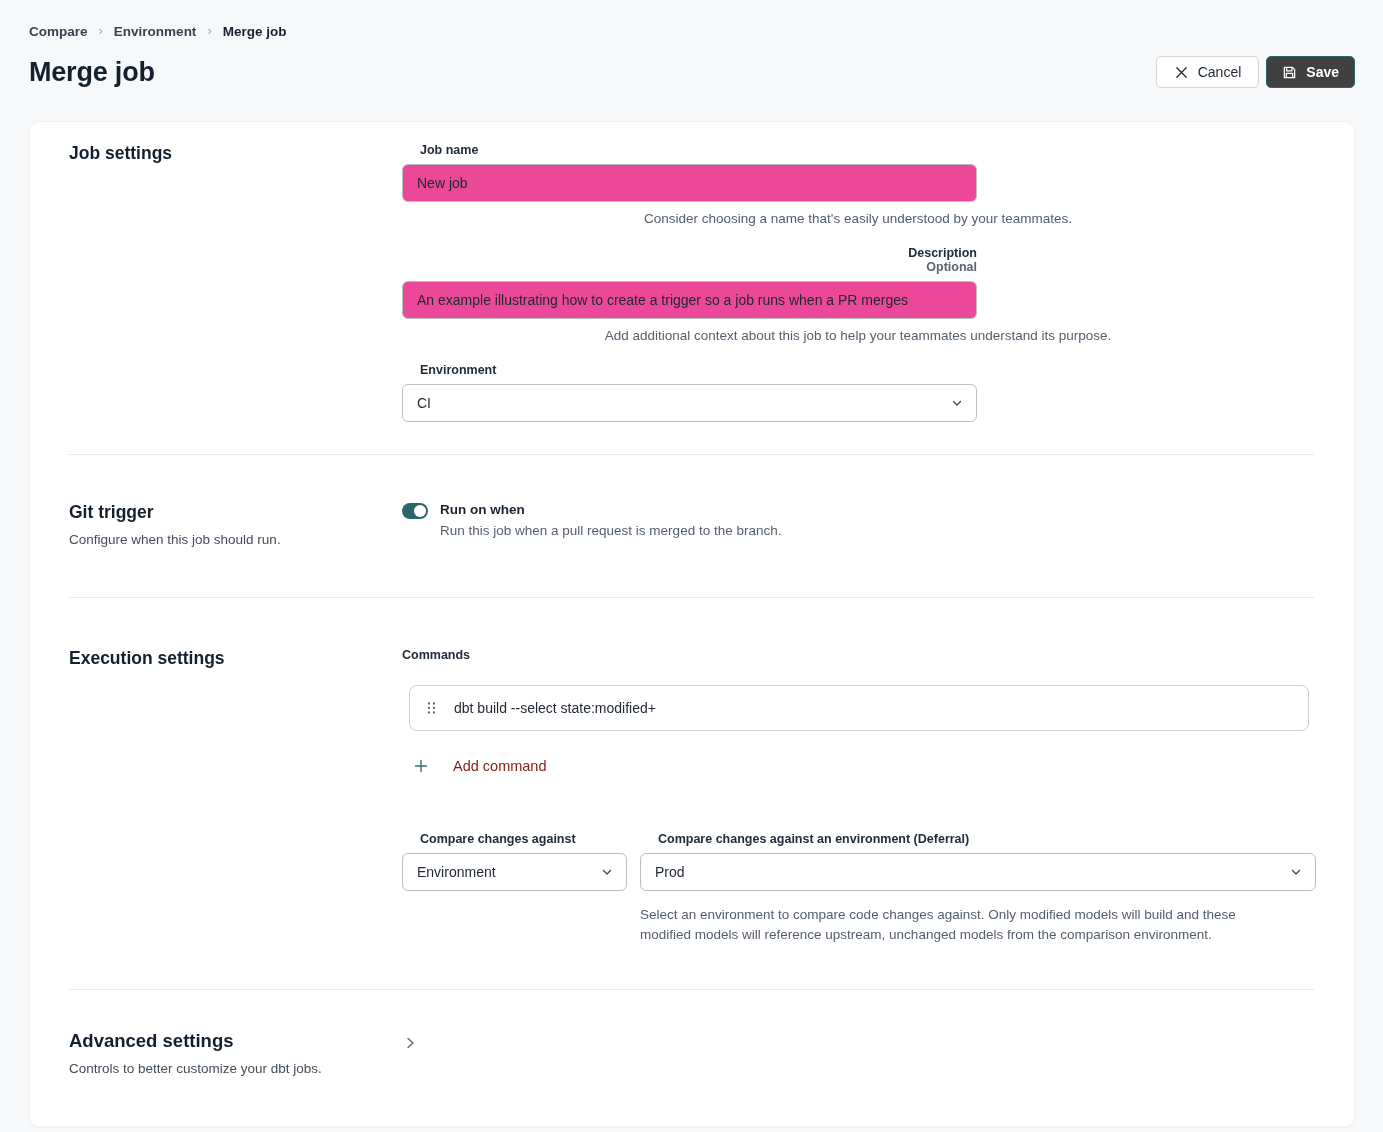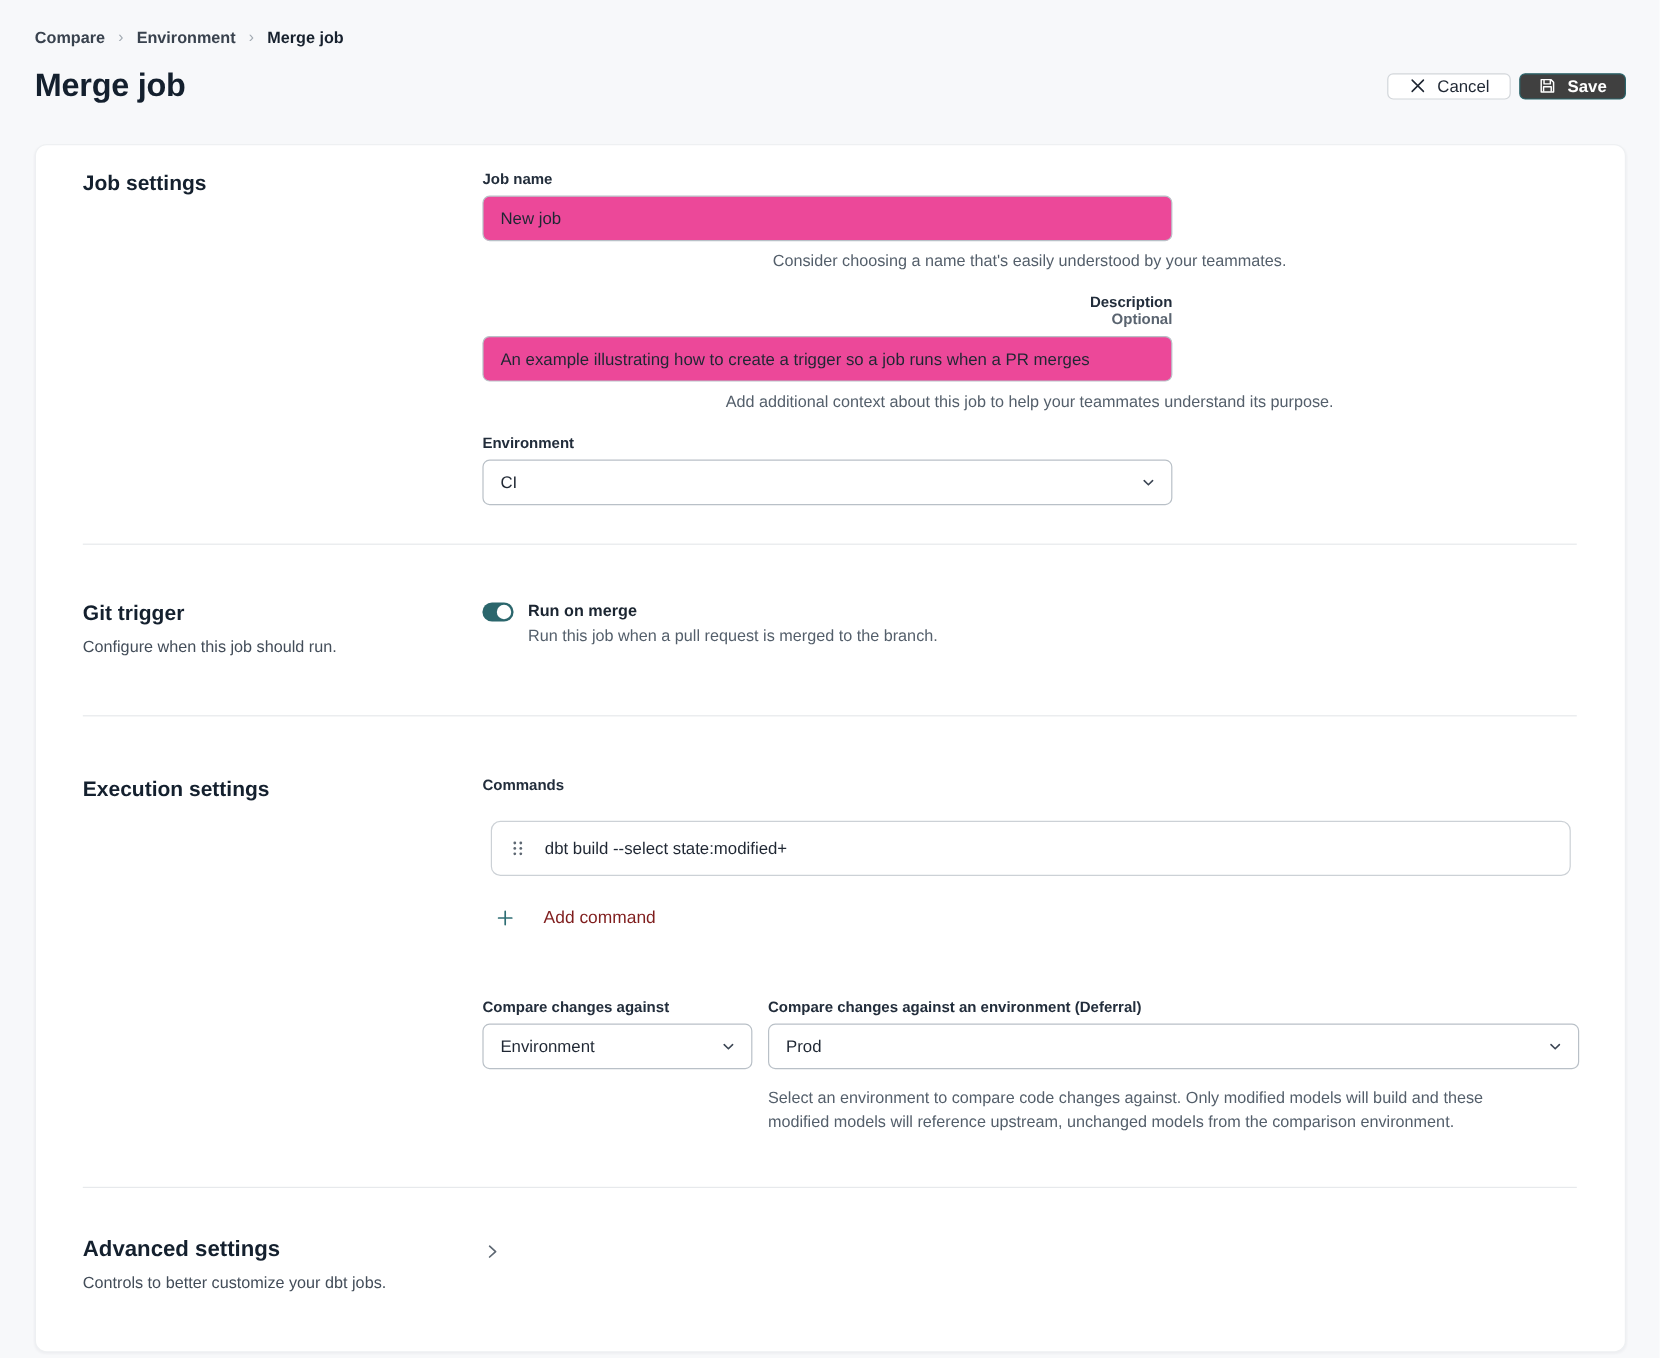--- a/index.html
+++ b/index.html
@@ -15,21 +15,21 @@
   
   .page-header { padding: 24px 28px 0 29px; }
   .breadcrumb { display: flex; align-items: center; gap: 11px; font-size: 13.5px; font-weight: 600; color: #39424e; }
   .breadcrumb .crumb { cursor: pointer; }
   .breadcrumb .sep { color: #a2aab2; font-size: 13px; font-weight: 400; transform: translateY(-1px); }
   .breadcrumb .crumb.current { color: #17212e; font-weight: 700; }
 
   .title-row { display: flex; justify-content: space-between; align-items: center; margin-top: 17px; }
   .page-title { font-size: 27px; font-weight: 700; color: #14202e; margin: 0; letter-spacing: -0.2px; }
   .header-actions { display: flex; gap: 7px; }
-  .btn { height: 22px; display: inline-flex; align-items: center; gap: 9px; border-radius: 5px; font-size: 14px; cursor: pointer; font-family: inherit; }
+  .btn { height: 32px; display: inline-flex; align-items: center; gap: 9px; border-radius: 5px; font-size: 14px; cursor: pointer; font-family: inherit; }
   .btn-cancel { background: #ffffff; border: 1px solid #d2d6da; color: #1f2733; padding: 0 17px; font-weight: 400; }
   .btn-save { background: #404040; border: 1px solid #2b666c; color: #ffffff; padding: 0 15px; font-weight: 600; }
 
   
   .card {
     margin: 33px 28px 0 29px;
     background: #ffffff;
     border: 1px solid #eef0f2;
     border-radius: 10px;
     box-shadow: 0 1px 2px rgba(16,24,40,.04);
@@ -38,21 +38,21 @@
   .section { display: flex; padding: 0 40px 0 39px; }
   .section-left { width: 333px; flex-shrink: 0; }
   .section-right { flex: 1; min-width: 0; }
   .section-heading { font-size: 17.5px; font-weight: 700; color: #14202e; margin: 0; }
   .section-subheading { font-size: 13.5px; color: #434d59; margin-top: 9px; }
   .divider { border: none; border-top: 1px solid #e7e9ec; margin: 0 40px 0 39px; }
 
   
   .field { margin-bottom: 20px; }
   .field:last-child { margin-bottom: 0; }
-  .field-label { font-size: 12.5px; font-weight: 700; color: #222d3b; margin-bottom: 7px; }
+  .field-label { font-size: 12.5px; font-weight: 700; color: #222d3b; margin-bottom: 7px; margin-left: 18px; }
   .label-row { display: flex; justify-content: space-between; align-items: flex-end; width: 575px; margin-bottom: 7px; flex-direction: column; }
   .label-row .field-label { margin-bottom: 0; }
   .optional-tag { font-size: 12.5px; font-weight: 600; color: #5a6470; }
   .text-input {
     width: 575px; height: 38px;
     border: 1px solid #b9c0c7; border-radius: 6px;
     padding: 0 14px; font-size: 14px; color: #1f2733;
     font-family: inherit; background: #ec4899; outline: none;
   }
   .helper { font-size: 13.5px; color: #545f6b; margin-top: 9px; text-align: center; }
@@ -190,21 +190,21 @@
 
   <div class="section sec-git">
     <div class="section-left">
       <h2 class="section-heading">Git trigger</h2>
       <div class="section-subheading">Configure when this job should run.</div>
     </div>
     <div class="section-right">
       <div class="toggle-row">
         <button class="toggle" aria-checked="true"></button>
         <div class="toggle-text">
-          <div class="toggle-label">Run on merge</div>
+          <div class="toggle-label">Run on when</div>
           <div class="toggle-desc">Run this job when a pull request is merged to the branch.</div>
         </div>
       </div>
     </div>
   </div>
 
   <hr class="divider">
 
   <div class="section sec-exec">
     <div class="section-left">

